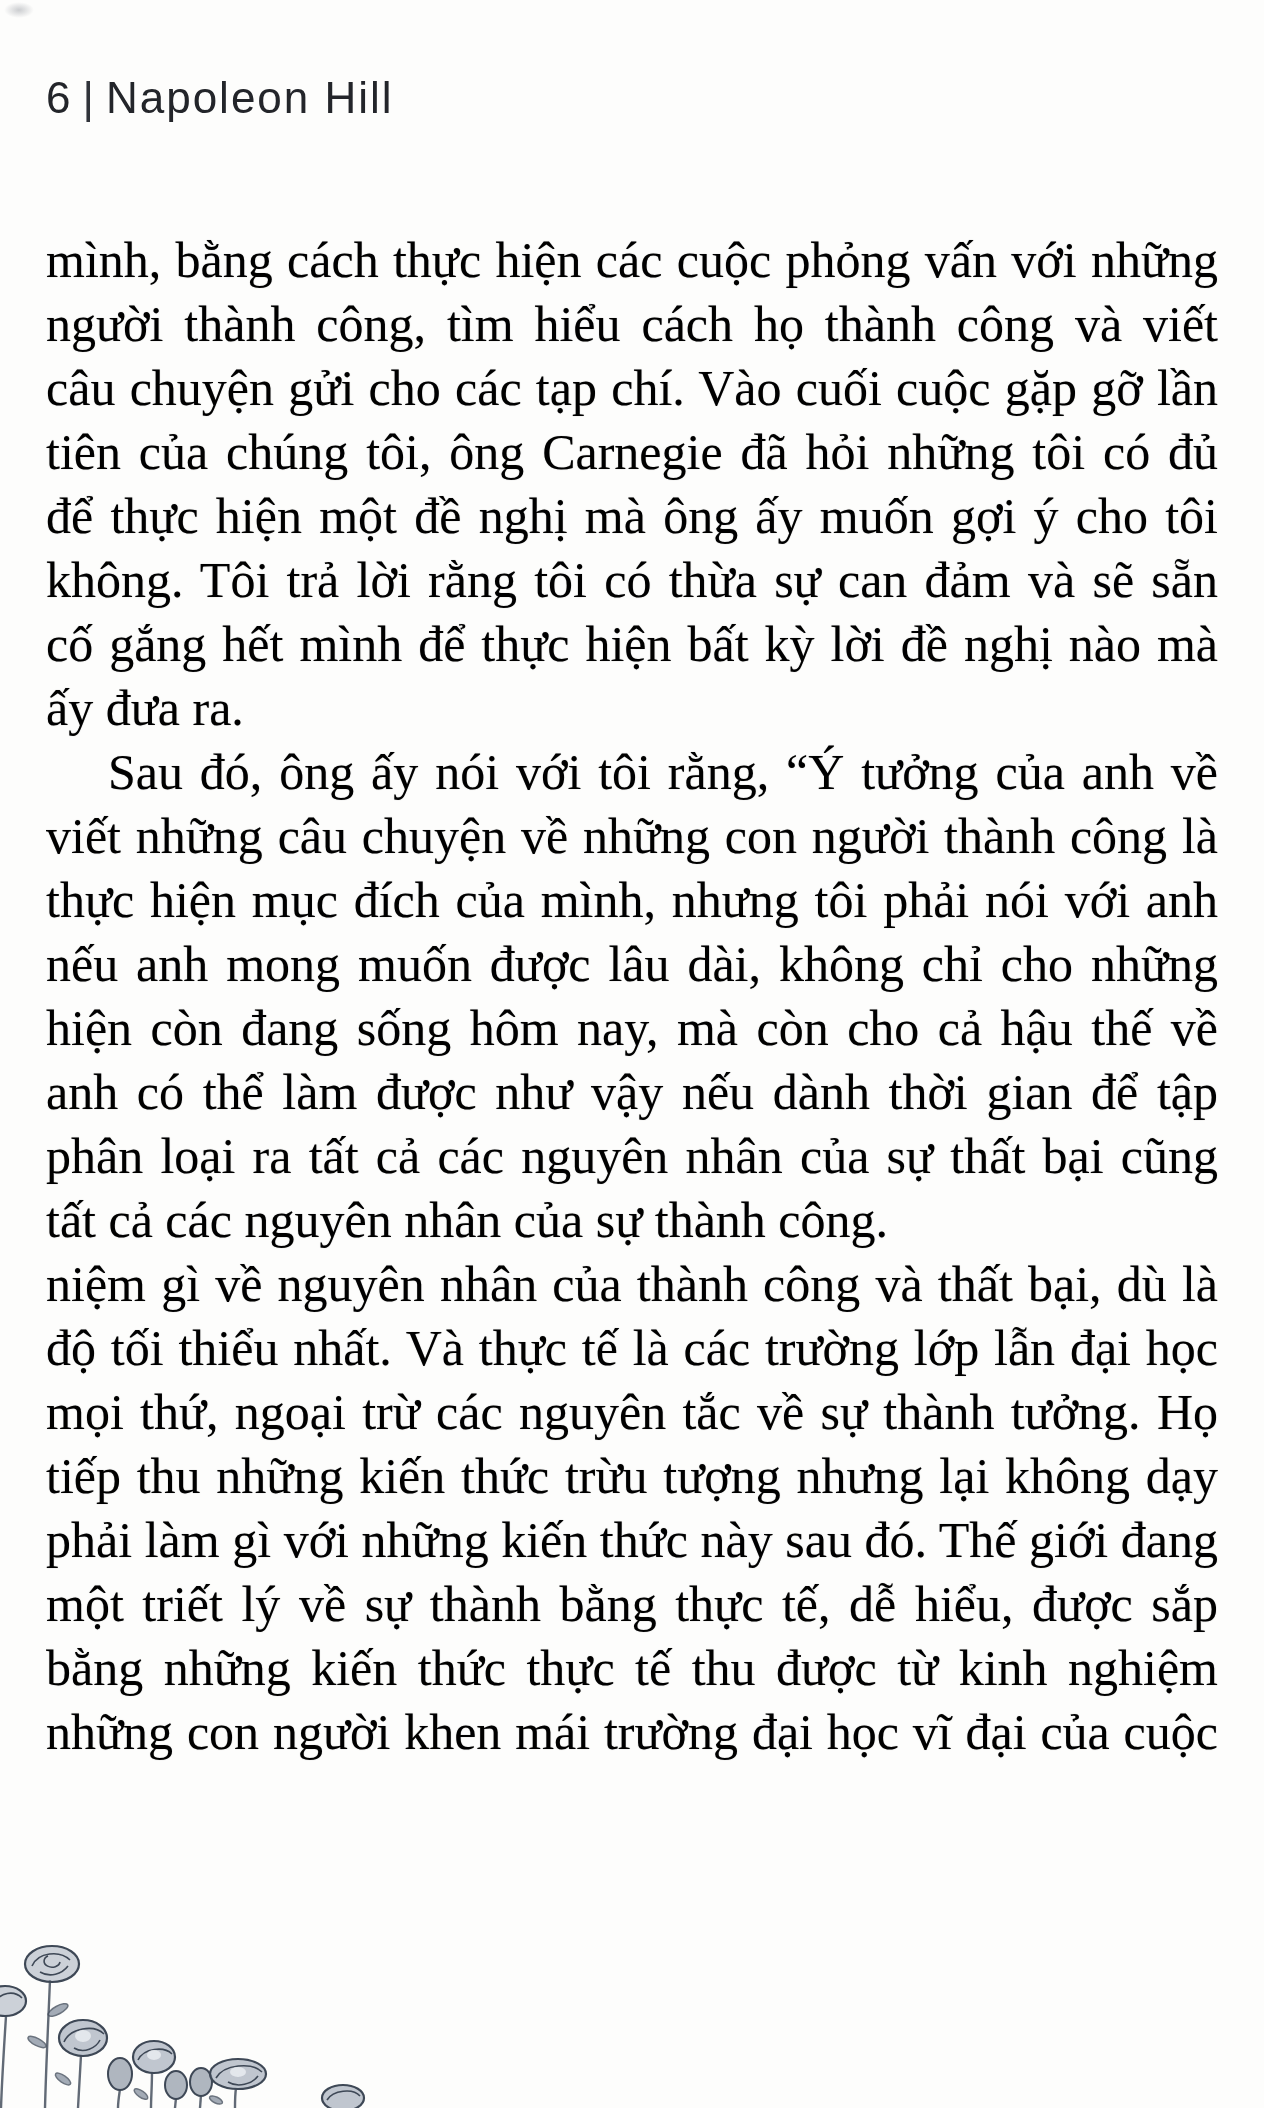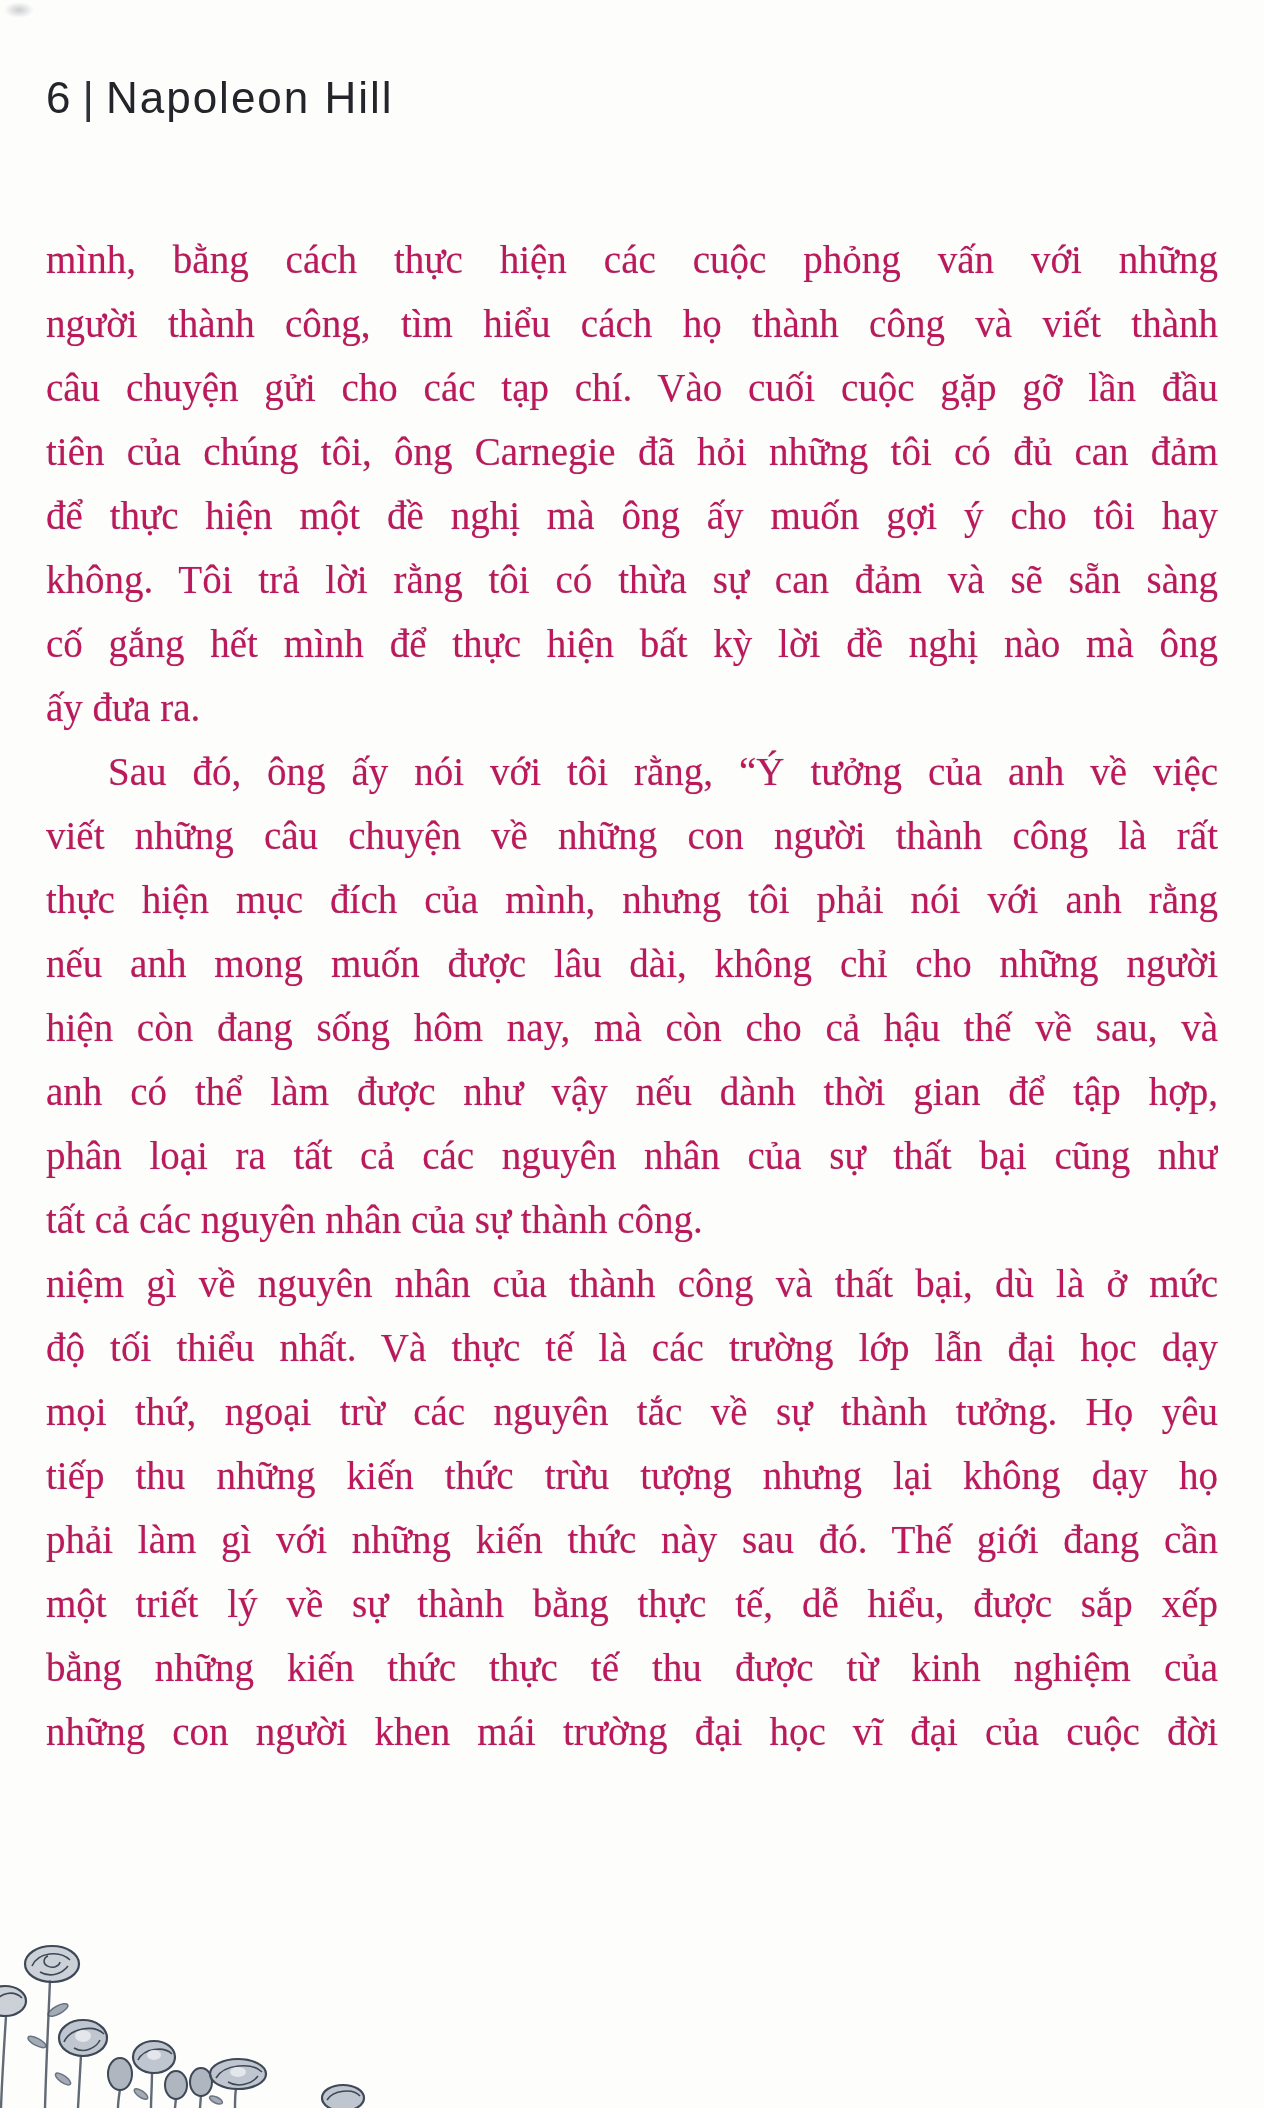--- a/index.html
+++ b/index.html
@@ -26,22 +26,22 @@
     line-height: 44px;
     letter-spacing: 2px;
     color: #23252a;
   }
   .page-header .sep { padding: 0 10px; color: #30333a; }
   .text-block {
     position: absolute;
     left: 46px;
     top: 228px;
     width: 1172px;
-    color: #be185d;
-    font-size: 39px;
+    color: #000000;
+    font-size: 50px;
     text-shadow: 0 0 1px rgba(15,15,15,0.35);
   }
   .text-block p { margin: 0; padding: 0; }
   .line {
     height: 64px;
     line-height: 64px;
     text-align: justify;
     text-align-last: justify;
     overflow: hidden;
     white-space: normal;

